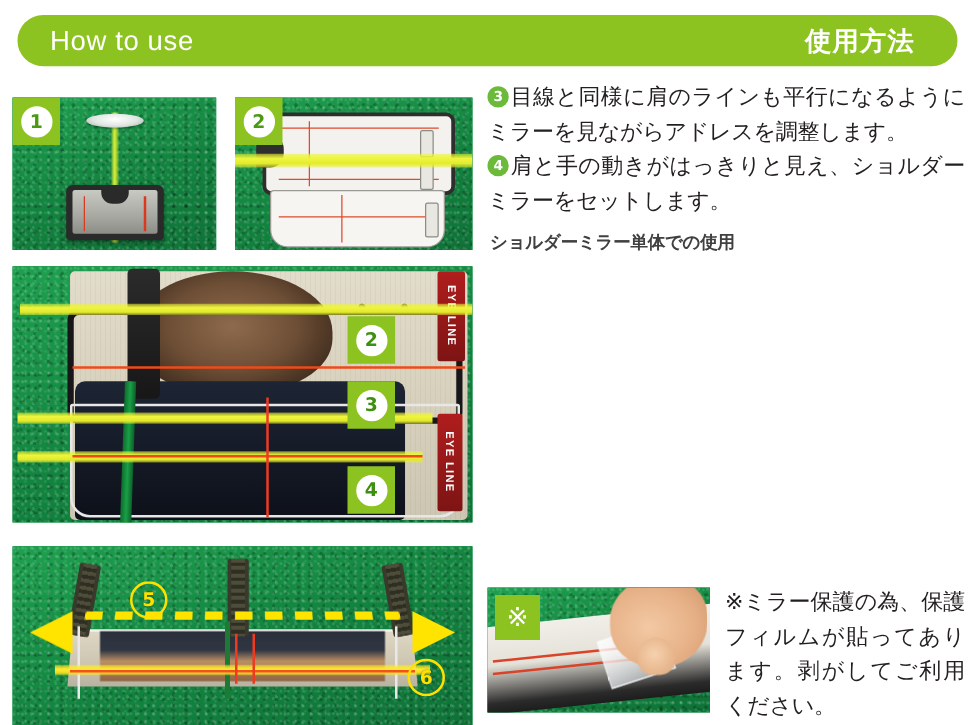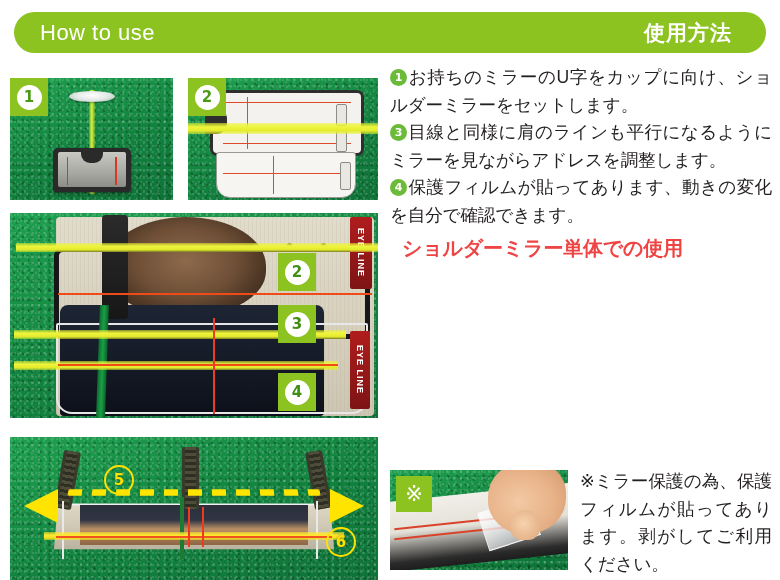--- a/index.html
+++ b/index.html
@@ -234,22 +234,22 @@
     text-align:justify;text-justify:inter-character;
   }
   .para + .para{margin-top:0;}
   .bul{
     display:inline-block;width:17px;height:17px;border-radius:50%;
     background:#6cba3a;color:#ffffff;font-size:11px;font-weight:700;
     line-height:17px;text-align:center;vertical-align:2px;margin-right:1px;
     font-family:"DejaVu Sans",sans-serif;
   }
   .subhead{
-    color:#ef4444;font-size:20px;font-weight:700;line-height:30px;
-    margin:4px 0 0 12px;letter-spacing:-.2px;
+    color:#404040;font-size:14px;font-weight:700;line-height:30px;
+    margin:4px 0 0 2px;letter-spacing:-.2px;
   }
 
   
   #noteRow{position:absolute;left:390px;top:470px;width:382px;height:106px;}
   #notePhoto{
     position:absolute;left:0;top:0;width:178px;height:100px;overflow:hidden;
     background:#16924a;
   }
   #notePhoto .mat{
     position:absolute;left:-10px;top:22px;right:-20px;height:70px;
@@ -393,26 +393,25 @@
     <div class="rline"></div>
     <div class="rv" style="left:178px;top:70px;height:40px"></div>
     <div class="rv" style="left:192px;top:70px;height:40px"></div>
 
     <div class="ybadge" style="left:94px;top:28px">5</div>
     <div class="ybadge" style="right:22px;top:90px">6</div>
   </div>
 
   <div class="textcol">
 
-    <p class="para"><span class="bul">1</span><span>お持ちのミラーのU字をカップに向け、ショルダーミラーをセットします。</span></p>
 
 
     <p class="para"><span class="bul">3</span><span>目線と同様に肩のラインも平行になるようにミラーを見ながらアドレスを調整します。</span></p>
 
-    <p class="para"><span class="bul">4</span><span>保護フィルムが貼ってあります、動きの変化を自分で確認できます。</span></p>
+    <p class="para"><span class="bul">4</span><span>肩と手の動きがはっきりと見え、ショルダーミラーをセットします。</span></p>
 
     <p class="subhead">ショルダーミラー単体での使用</p>
 
 
   </div>
 
   <div id="noteRow">
     <div id="notePhoto">
       <div class="turf"></div>
       <div class="mat"></div>

